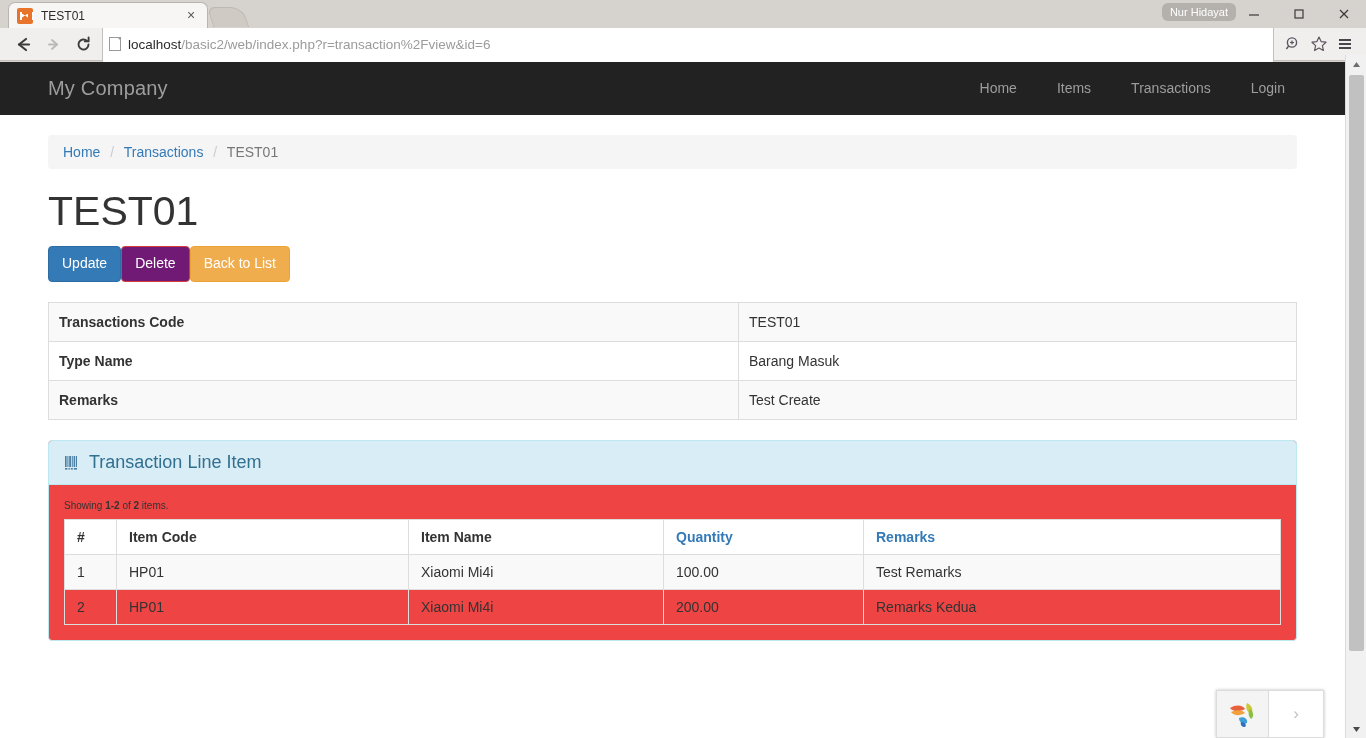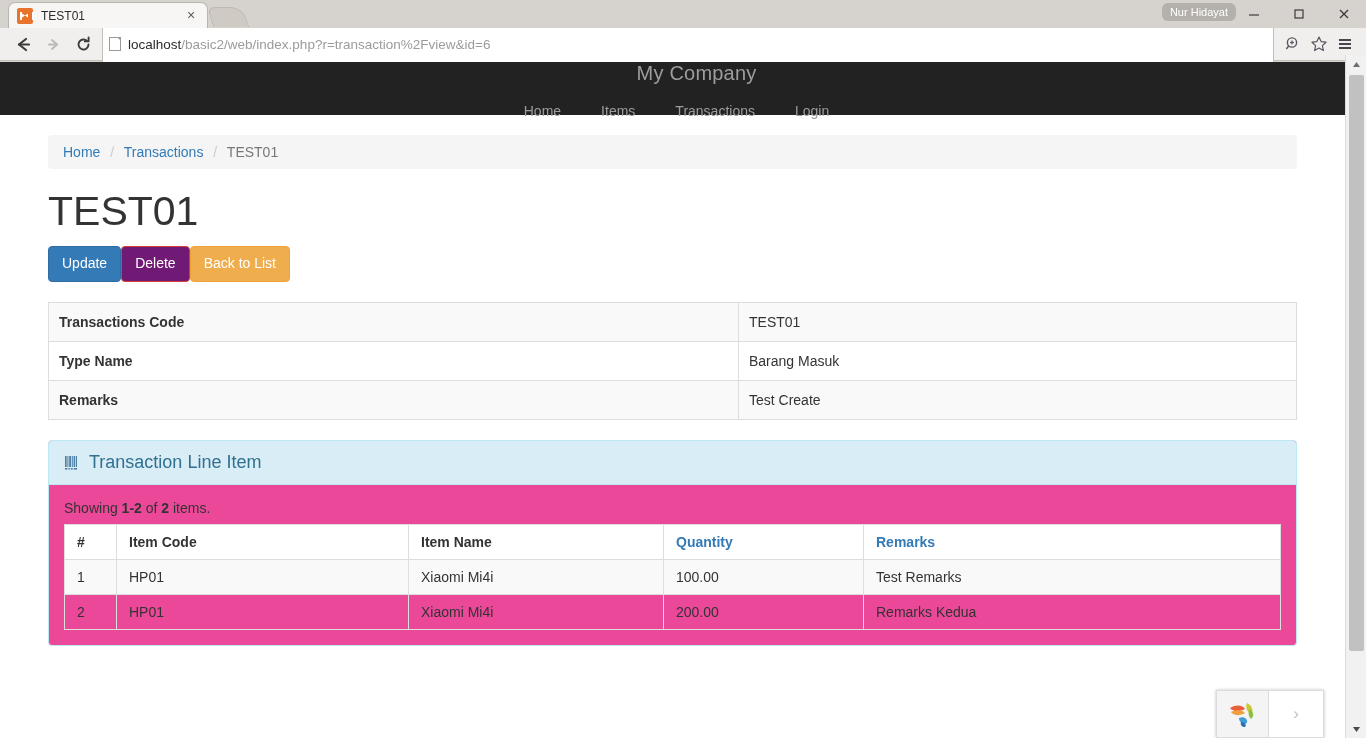--- a/index.html
+++ b/index.html
@@ -177,21 +177,20 @@
     height: 676px;
   }
 
   .navbar {
     height: 53px;
     background: #222222;
     display: flex;
     align-items: center;
     justify-content: space-between;
     padding: 0 0 0 48px;
-    flex-direction: column;
   }
   .brand {
     color: #9d9d9d;
     font-size: 20px;
     letter-spacing: .2px;
     cursor: pointer;
   }
   .navlinks { display: flex; align-items: center; margin-right: 40px; }
   .navlink {
     color: #9d9d9d;
@@ -259,37 +258,37 @@
     font-size: 14px;
     color: #333;
     padding: 11px 10px;
     vertical-align: top;
   }
 
   .panel {
     border: 1px solid #bce8f1;
     border-radius: 4px;
     margin-top: 8px;
-    background: #ec4899;
+    background: #ef4444;
   }
   .panel-heading {
     background: #d9edf7;
     color: #31708f;
     padding: 11px 15px;
     border-bottom: 1px solid #bce8f1;
     border-radius: 3px 3px 0 0;
     font-size: 18px;
     display: flex;
     align-items: center;
     gap: 7px;
   }
   .barcode-icon { display: block; }
   .panel-body { padding: 15px; }
 
-  .summary { font-size: 14px; color: #333; margin-bottom: 8px; }
+  .summary { font-size: 10px; color: #333; margin-bottom: 8px; }
   .summary b { font-weight: bold; }
 
   table.grid-view {
     width: 100%;
     border-collapse: collapse;
     border: 1px solid #ddd;
   }
   table.grid-view thead th {
     font-size: 14px;
     font-weight: bold;

